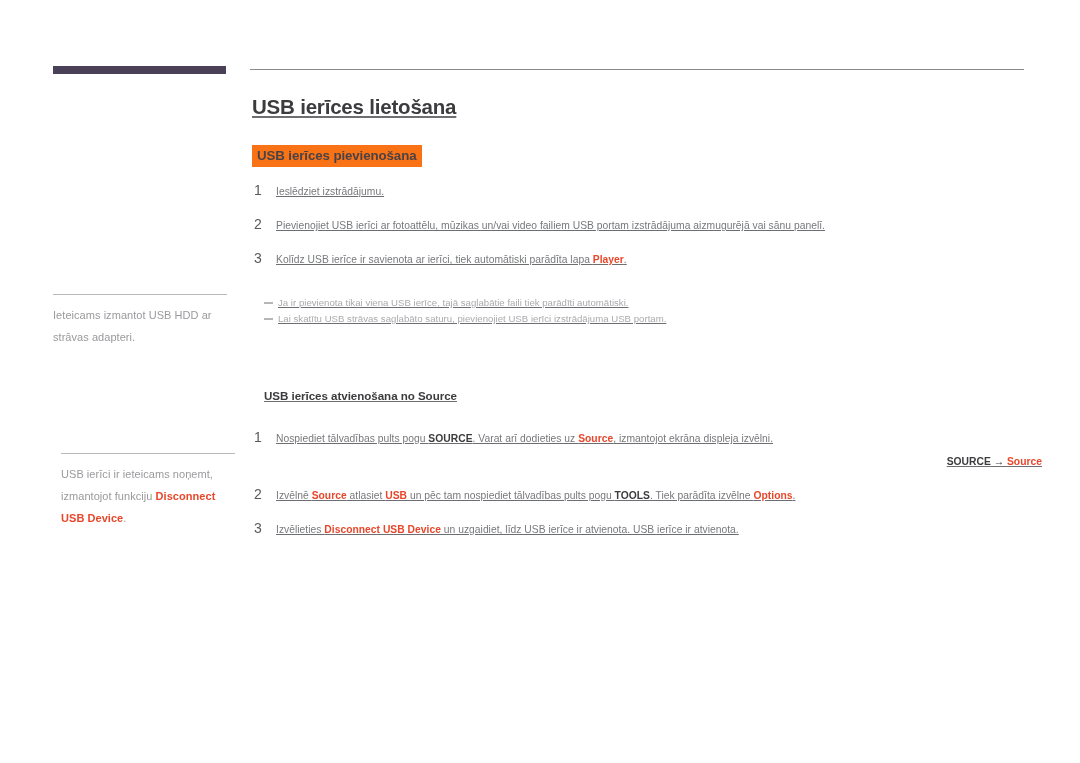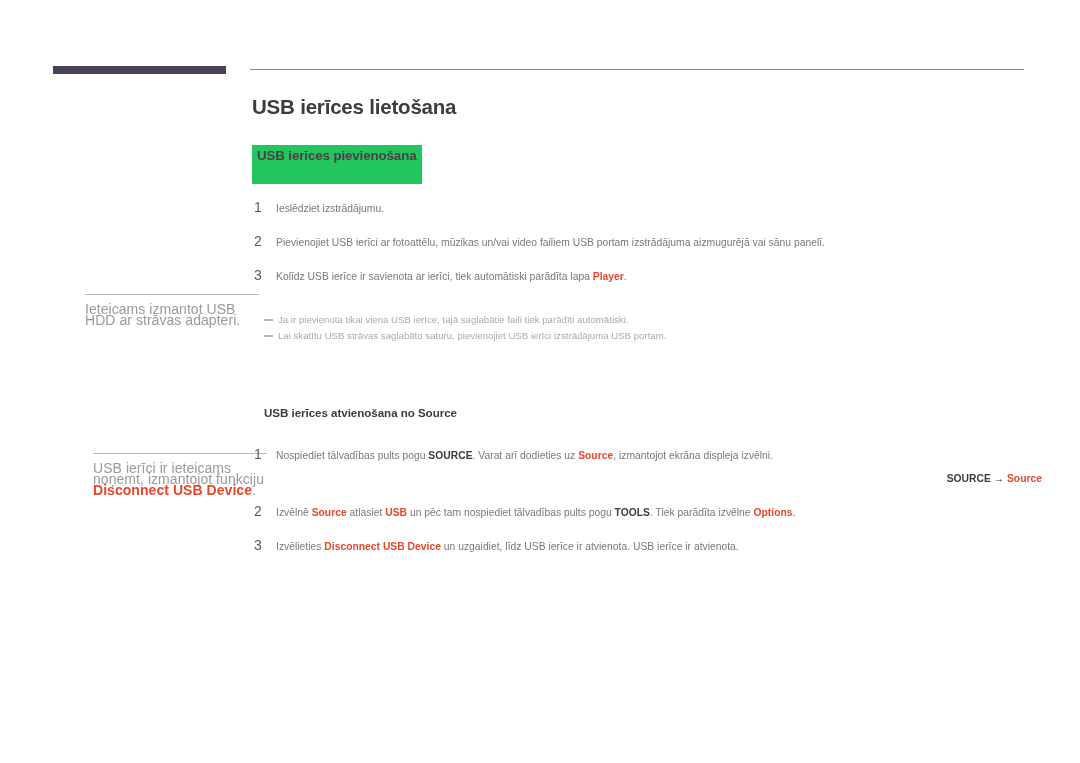--- a/index.html
+++ b/index.html
@@ -34,65 +34,65 @@
     position: absolute;
     left: 250px;
     top: 69px;
     width: 774px;
     height: 1px;
     background: #8a8a8d;
   }
   .side-note {
     position: absolute;
     width: 174px;
-    font-size: 14px;
-    line-height: 11px;
+    font-size: 11px;
+    line-height: 22px;
     color: #9a9a9d;
     letter-spacing: 0.05px;
-    margin-left: 32px;
   }
   .side-note .rule {
     width: 174px;
     height: 1px;
     background: #b9b9bc;
     margin-bottom: 9px;
   }
   .side-note-1 { left: 53px; top: 294px; }
   .side-note-2 { left: 61px; top: 453px; }
   .side-note b.hl {
     color: #e8472b;
     font-weight: bold;
   }
 
   
   .main {
     position: absolute;
     left: 252px;
     top: 95px;
     width: 790px;
+    text-decoration: underline;
   }
 
   h1.page-title {
     margin: 0;
     font-size: 20.5px;
     font-weight: bold;
     color: #3c3c3e;
     letter-spacing: -0.2px;
   }
 
   .section {
     margin-top: 0;
   }
   .sec-head {
     display: inline-block;
-    background: #22c55e;
+    background: #f97316;
     color: #4a4244;
     font-size: 13.3px;
     font-weight: bold;
-    padding: 3px 6px 21px 5px;
+    padding: 3px 6px 4px 5px;
     letter-spacing: -0.1px;
     line-height: 15px;
   }
 
   h3.sub-head {
     margin: 12px;
     font-size: 11.6px;
     font-weight: bold;
     color: #3c3c3e;
     letter-spacing: -0.05px;

